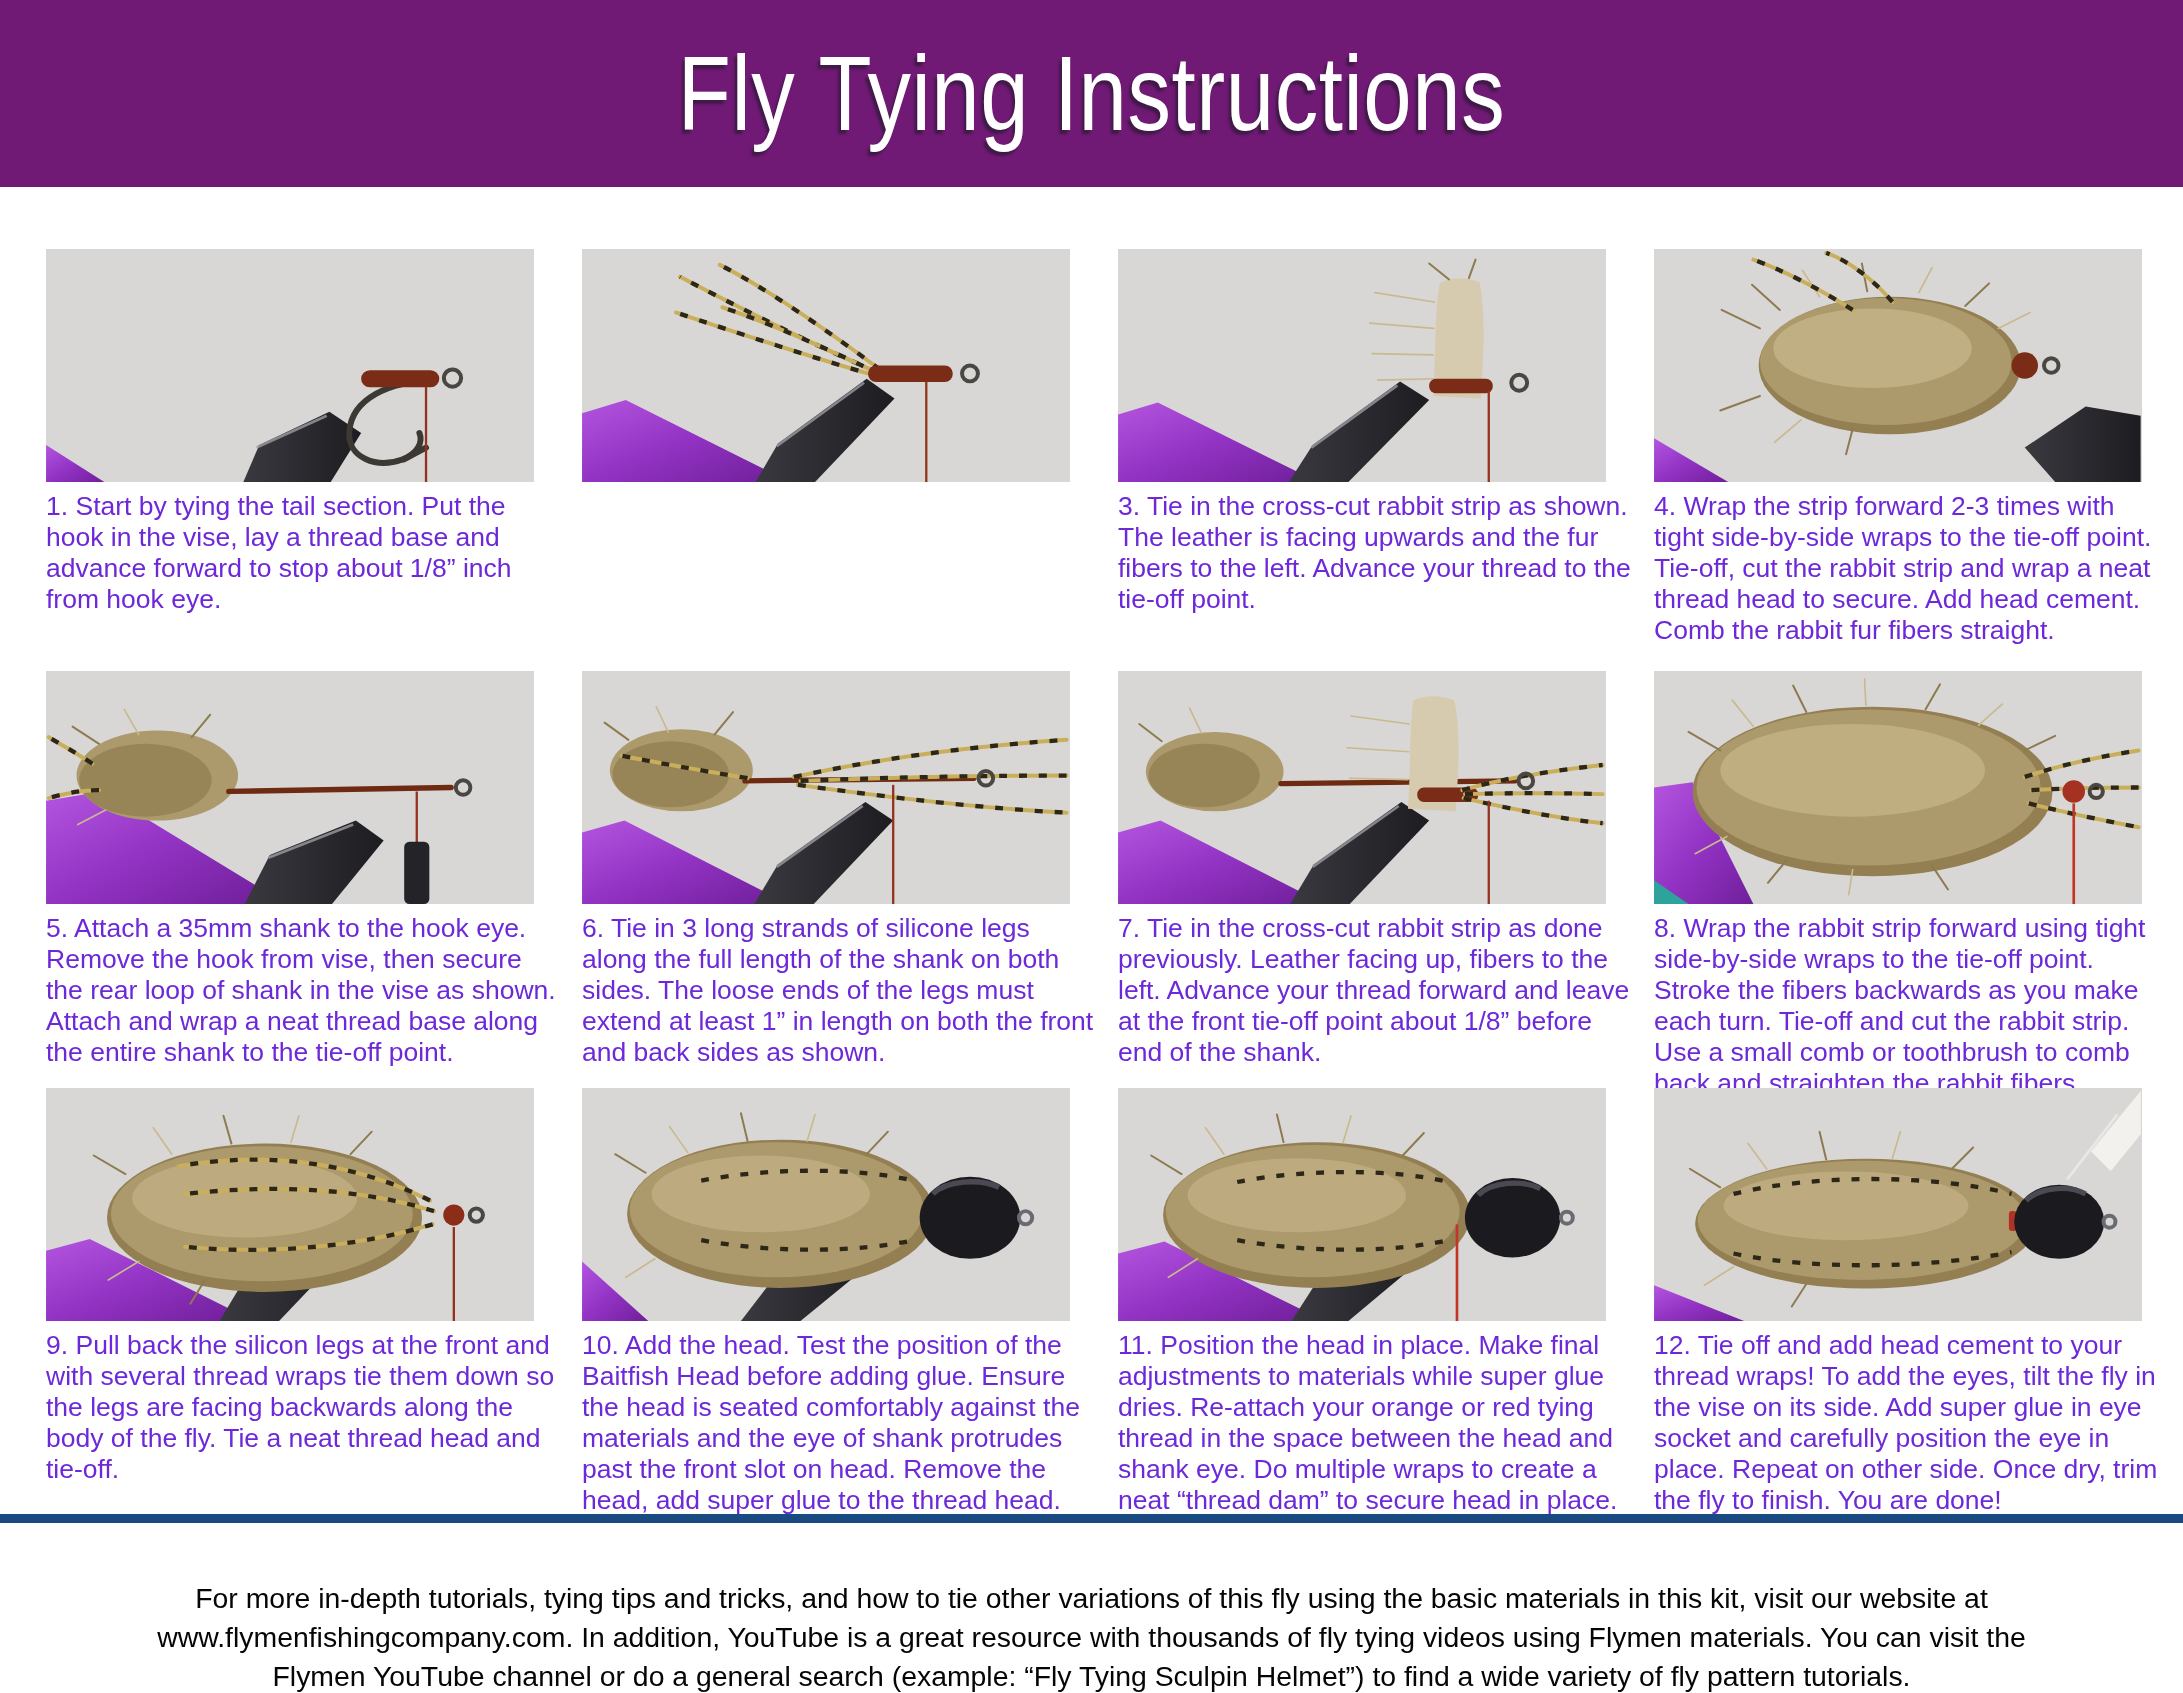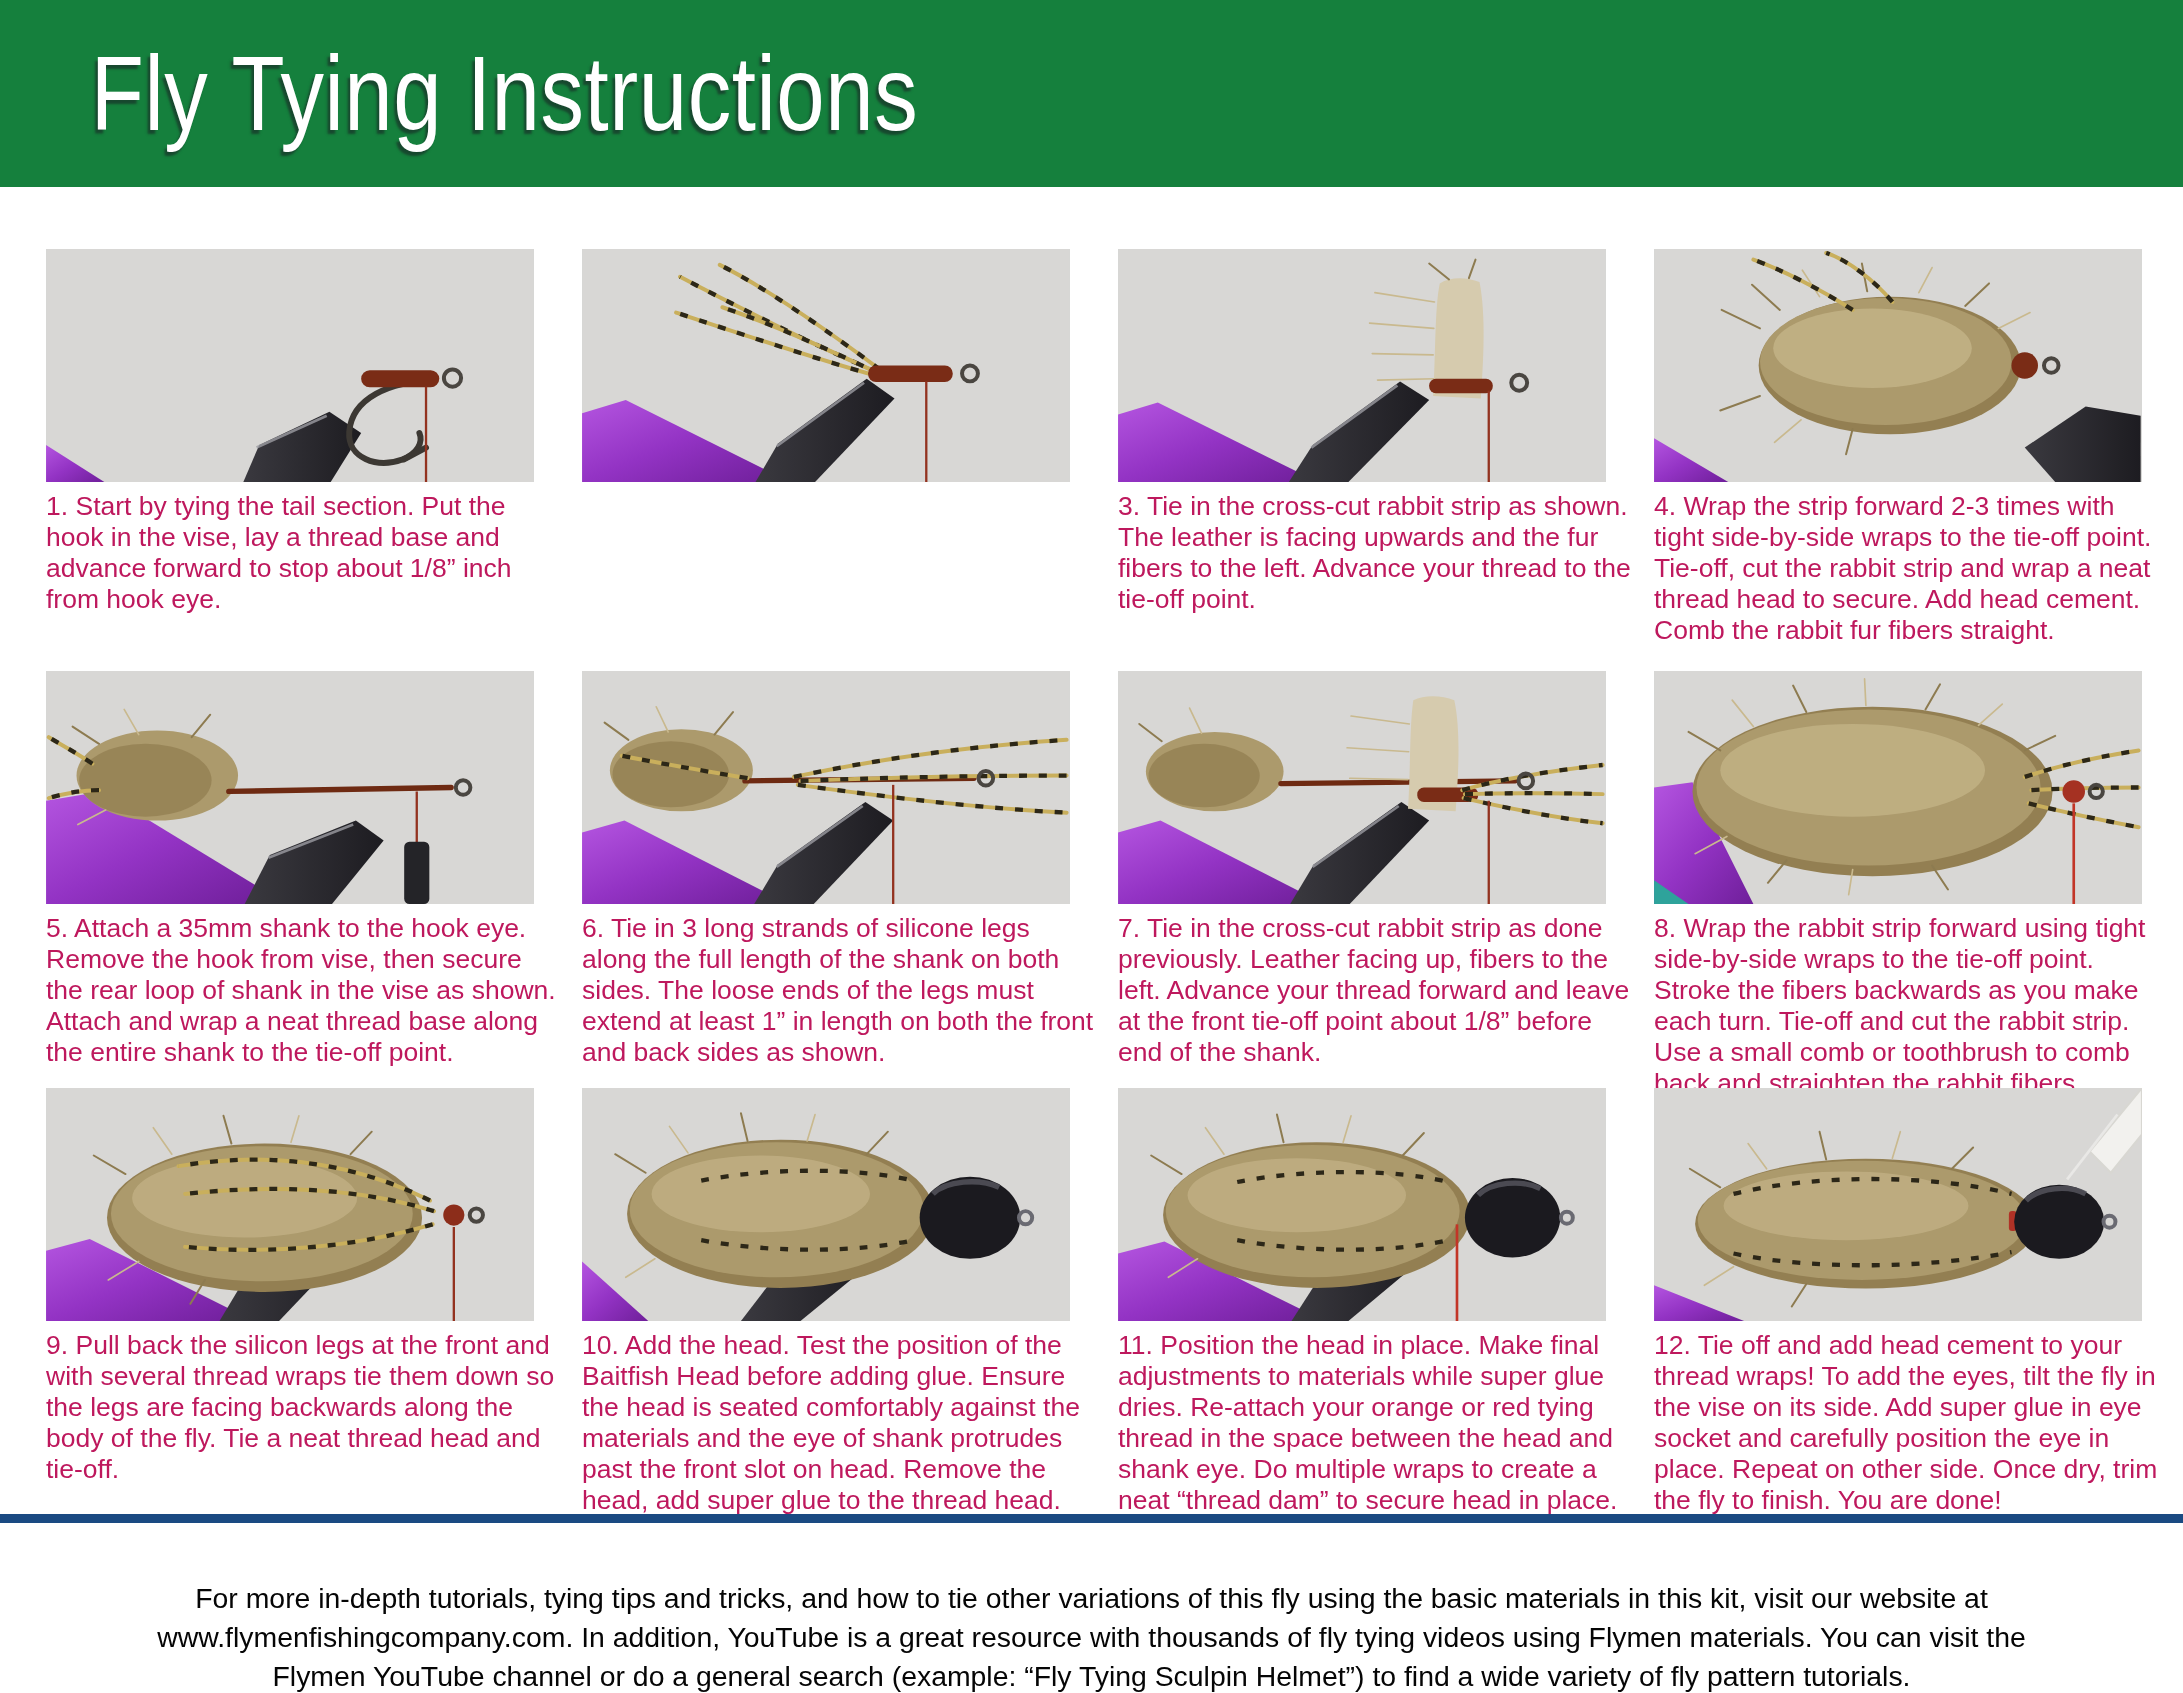--- a/index.html
+++ b/index.html
@@ -1,29 +1,29 @@
 <!DOCTYPE html>
 <html style="font-size:10.6px"><head>
 <meta charset="utf-8">
 <style>
   html,body{margin:0;padding:0;background:#ffffff;}
   .page{position:relative;width:2183px;height:1693px;background:#ffffff;
         font-family:"Liberation Sans", sans-serif;color:#060606;overflow:hidden;}
-  .header{position:absolute;top:0;left:0;width:100%;height:187px;background:#15803d;
-          display:flex;align-items:center;justify-content:flex-start;}
+  .header{position:absolute;top:0;left:0;width:100%;height:187px;background:#701a75;
+          display:flex;align-items:center;justify-content:center;}
   .title{display:inline-block;color:#ffffff;font-size:106px;font-weight:400;
          transform:scaleX(0.82);letter-spacing:0.7px;
          text-shadow:-3.3px 4px 2.6px rgba(25,25,35,0.55);white-space:nowrap;}
   .grid{position:absolute;left:46px;top:249px;width:2124px;
         display:grid;grid-template-columns:repeat(4,516px);column-gap:20px;
         grid-template-rows:422px 417px 425px;}
   figure{margin:0;}
   .photo{width:488px;height:233px;background:#d8d7d5;}
   .photo svg{display:block;width:488px;height:233px;}
-  .caption{margin-top:9.3px;width:516px;font-size:26.5px;line-height:31px;color:#be185d;}
+  .caption{margin-top:9.3px;width:516px;font-size:26.5px;line-height:31px;color:#6d28d9;}
   .u{margin-top:48px;}
   .separator{position:absolute;top:1514px;left:0;width:100%;height:8.6px;background:#1a4a82;}
   .footer{position:absolute;top:1536px;left:0;width:100%;text-align:center;
           font-size:28.4px;line-height:39px;color:#050505;margin-top:43px;}
   .b{font-weight:normal;}
   
   .arm{fill:url(#pg);}
   .jaw{fill:url(#jg);}
   .jawhl{stroke:#9c9ca2;stroke-width:4;fill:none;opacity:.8;}
   .hook{stroke:#3c3833;stroke-width:9;fill:none;stroke-linecap:round;}

